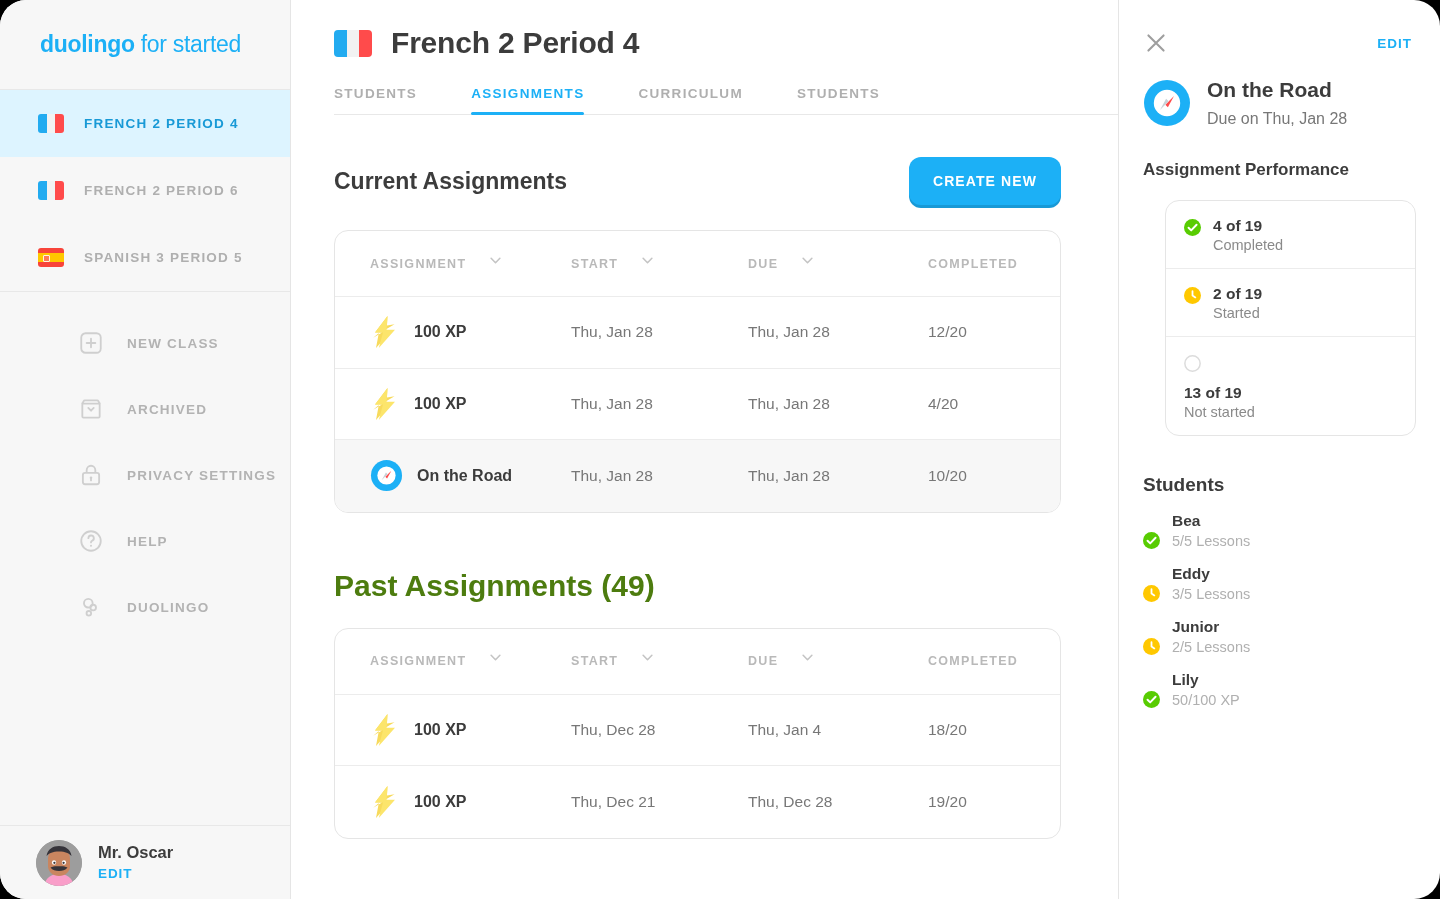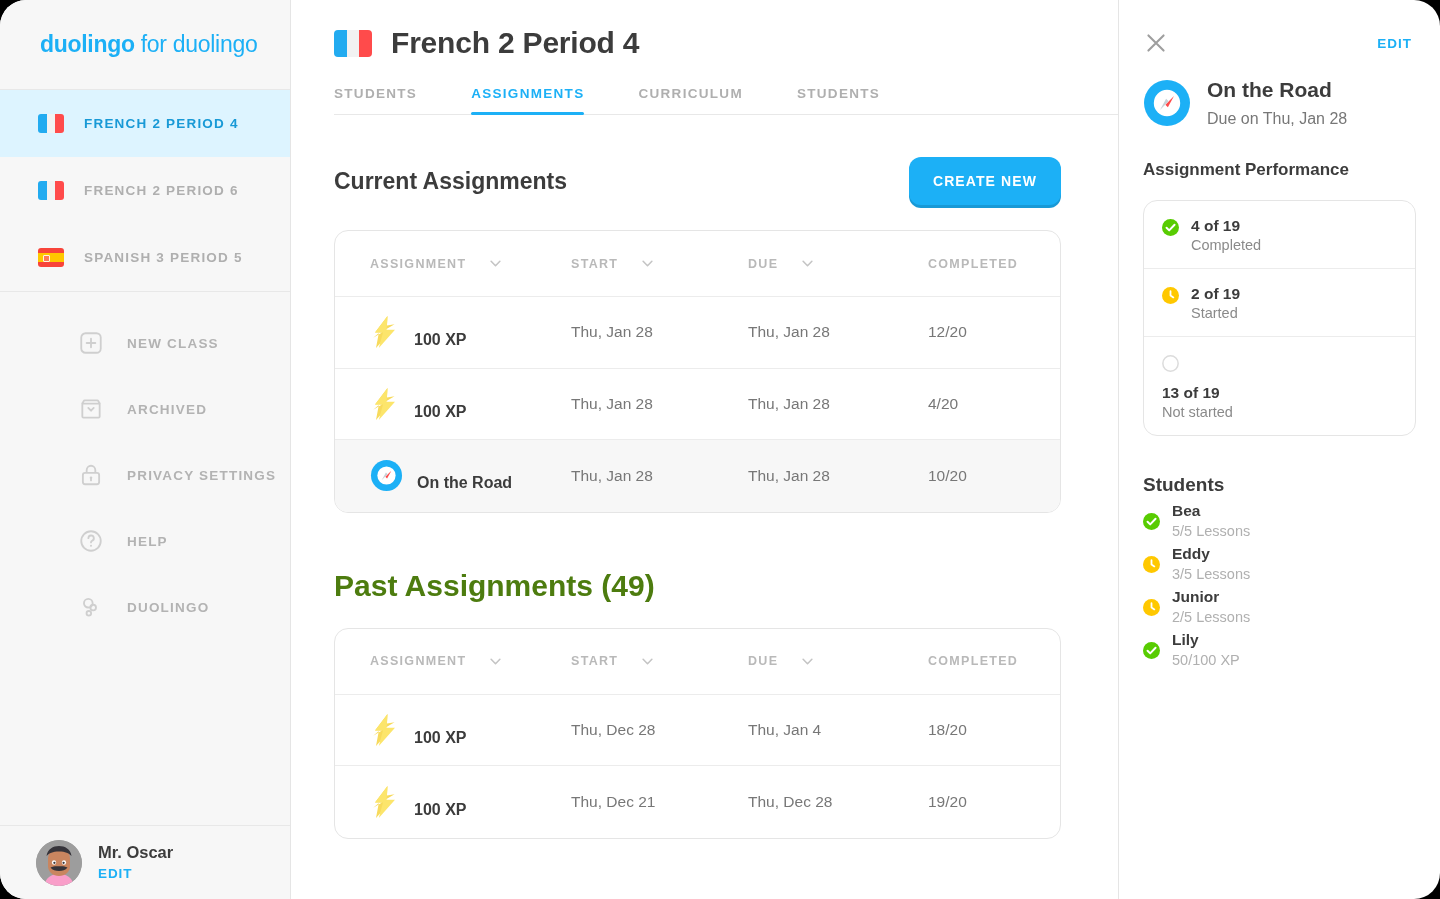--- a/index.html
+++ b/index.html
@@ -135,32 +135,32 @@
 
   .table {
     margin-top: 25px; margin-right: 57px;
     border: 1px solid #e5e5e5; border-radius: 14px;
     overflow: hidden; background: #fff;
   }
   .trow { display: flex; align-items: center; }
   .thead { height: 66px; border-bottom: 1px solid #ececec; }
   .th {
     font-size: 12.5px; font-weight: 700; letter-spacing: 1.3px;
-    color: #b9b9b9; display: flex; align-items: center; gap: 24px;
+    color: #b9b9b9; display: flex; gap: 24px;
     cursor: pointer;
   }
   .th.static { cursor: default; }
   .c1 { flex: 0 0 236px; padding-left: 35px; }
   .c2 { flex: 0 0 177px; }
   .c3 { flex: 0 0 180px; }
   .c4 { flex: 1 1 auto; }
   .tbody-row { height: 71.5px; border-bottom: 1px solid #ececec; cursor: pointer; }
   .tbody-row:last-child { border-bottom: none; }
   .tbody-row.selected { background: #f7f7f7; }
-  .asg-cell { display: flex; align-items: flex-end; gap: 14px; padding-left: 35px; flex: 0 0 236px; }
+  .asg-cell { display: flex; align-items: center; gap: 14px; padding-left: 35px; flex: 0 0 236px; }
   .asg-name { font-size: 16px; font-weight: 700; color: #3c3c3c; }
   .cell-txt { font-size: 15.5px; color: #777777; }
 
   .bolt { width: 30px; height: 34px; flex: 0 0 30px; }
   .compass { width: 33px; height: 33px; flex: 0 0 33px; }
 
   .past-title { margin-top: 56px; font-size: 30px; font-weight: 700; color: #4d7c0f; }
 
   
   .right-panel {
@@ -174,42 +174,42 @@
   .close-x { width: 26px; height: 26px; cursor: pointer; color: #9e9e9e; }
   .rp-edit { font-size: 13.5px; font-weight: 700; letter-spacing: 1px; color: #1cb0f6; cursor: pointer; }
 
   .rp-assign { display: flex; align-items: center; gap: 16px; margin-top: 22px; }
   .rp-compass { width: 48px; height: 48px; flex: 0 0 48px; }
   .rp-assign-name { font-size: 21px; font-weight: 700; color: #3c3c3c; line-height: 1.15; }
   .rp-assign-due { font-size: 16px; color: #777777; margin-top: 8px; }
 
   .rp-h { font-size: 17px; font-weight: 700; color: #3c3c3c; margin-top: 32px; }
 
-  .perf-box { margin-top: 20px; margin-right: 24px; border: 1px solid #e5e5e5; border-radius: 14px; overflow: hidden; }
+  .perf-box { margin-top: 20px; margin-right: 24px; border: 1px solid #e5e5e5; border-radius: 14px; overflow: hidden; margin-left: 22px; }
   .perf-row { display: flex; align-items: flex-start; gap: 12px; padding: 16px 0 15px 18px; border-bottom: 1px solid #ececec; }
   .perf-row:last-child { border-bottom: none; flex-direction: column; }
   .perf-num { font-size: 15.5px; font-weight: 700; color: #3c3c3c; }
   .perf-lbl { font-size: 14.5px; color: #8a8a8a; margin-top: 2px; }
   .status-ico { width: 17px; height: 17px; flex: 0 0 17px; margin-top: 2px; }
 
   .students-h { font-size: 19px; font-weight: 700; color: #3c3c3c; margin-top: 38px; }
-  .student-row { display: flex; align-items: center; gap: 12px; margin-top: 6px; }
+  .student-row { display: flex; align-items: flex-end; gap: 12px; margin-top: 16px; }
   .student-name { font-size: 15.5px; font-weight: 700; color: #3c3c3c; }
   .student-sub { font-size: 14.5px; color: #b0b0b0; margin-top: 3px; }
 </style>
 </head>
 <body>
 
 <div class="window">
 
   <aside class="sidebar">
 
     <div class="logo-wrap">
       <div class="logo">
-        <span class="b">duolingo</span><span class="n"> for duolingo</span>
+        <span class="b">duolingo</span><span class="n"> for started</span>
       </div>
     </div>
 
     <div class="class-list">
 
       <div class="class-item active">
         <span class="flag flag-fr">
             <i></i>
             <i></i>
             <i></i>

